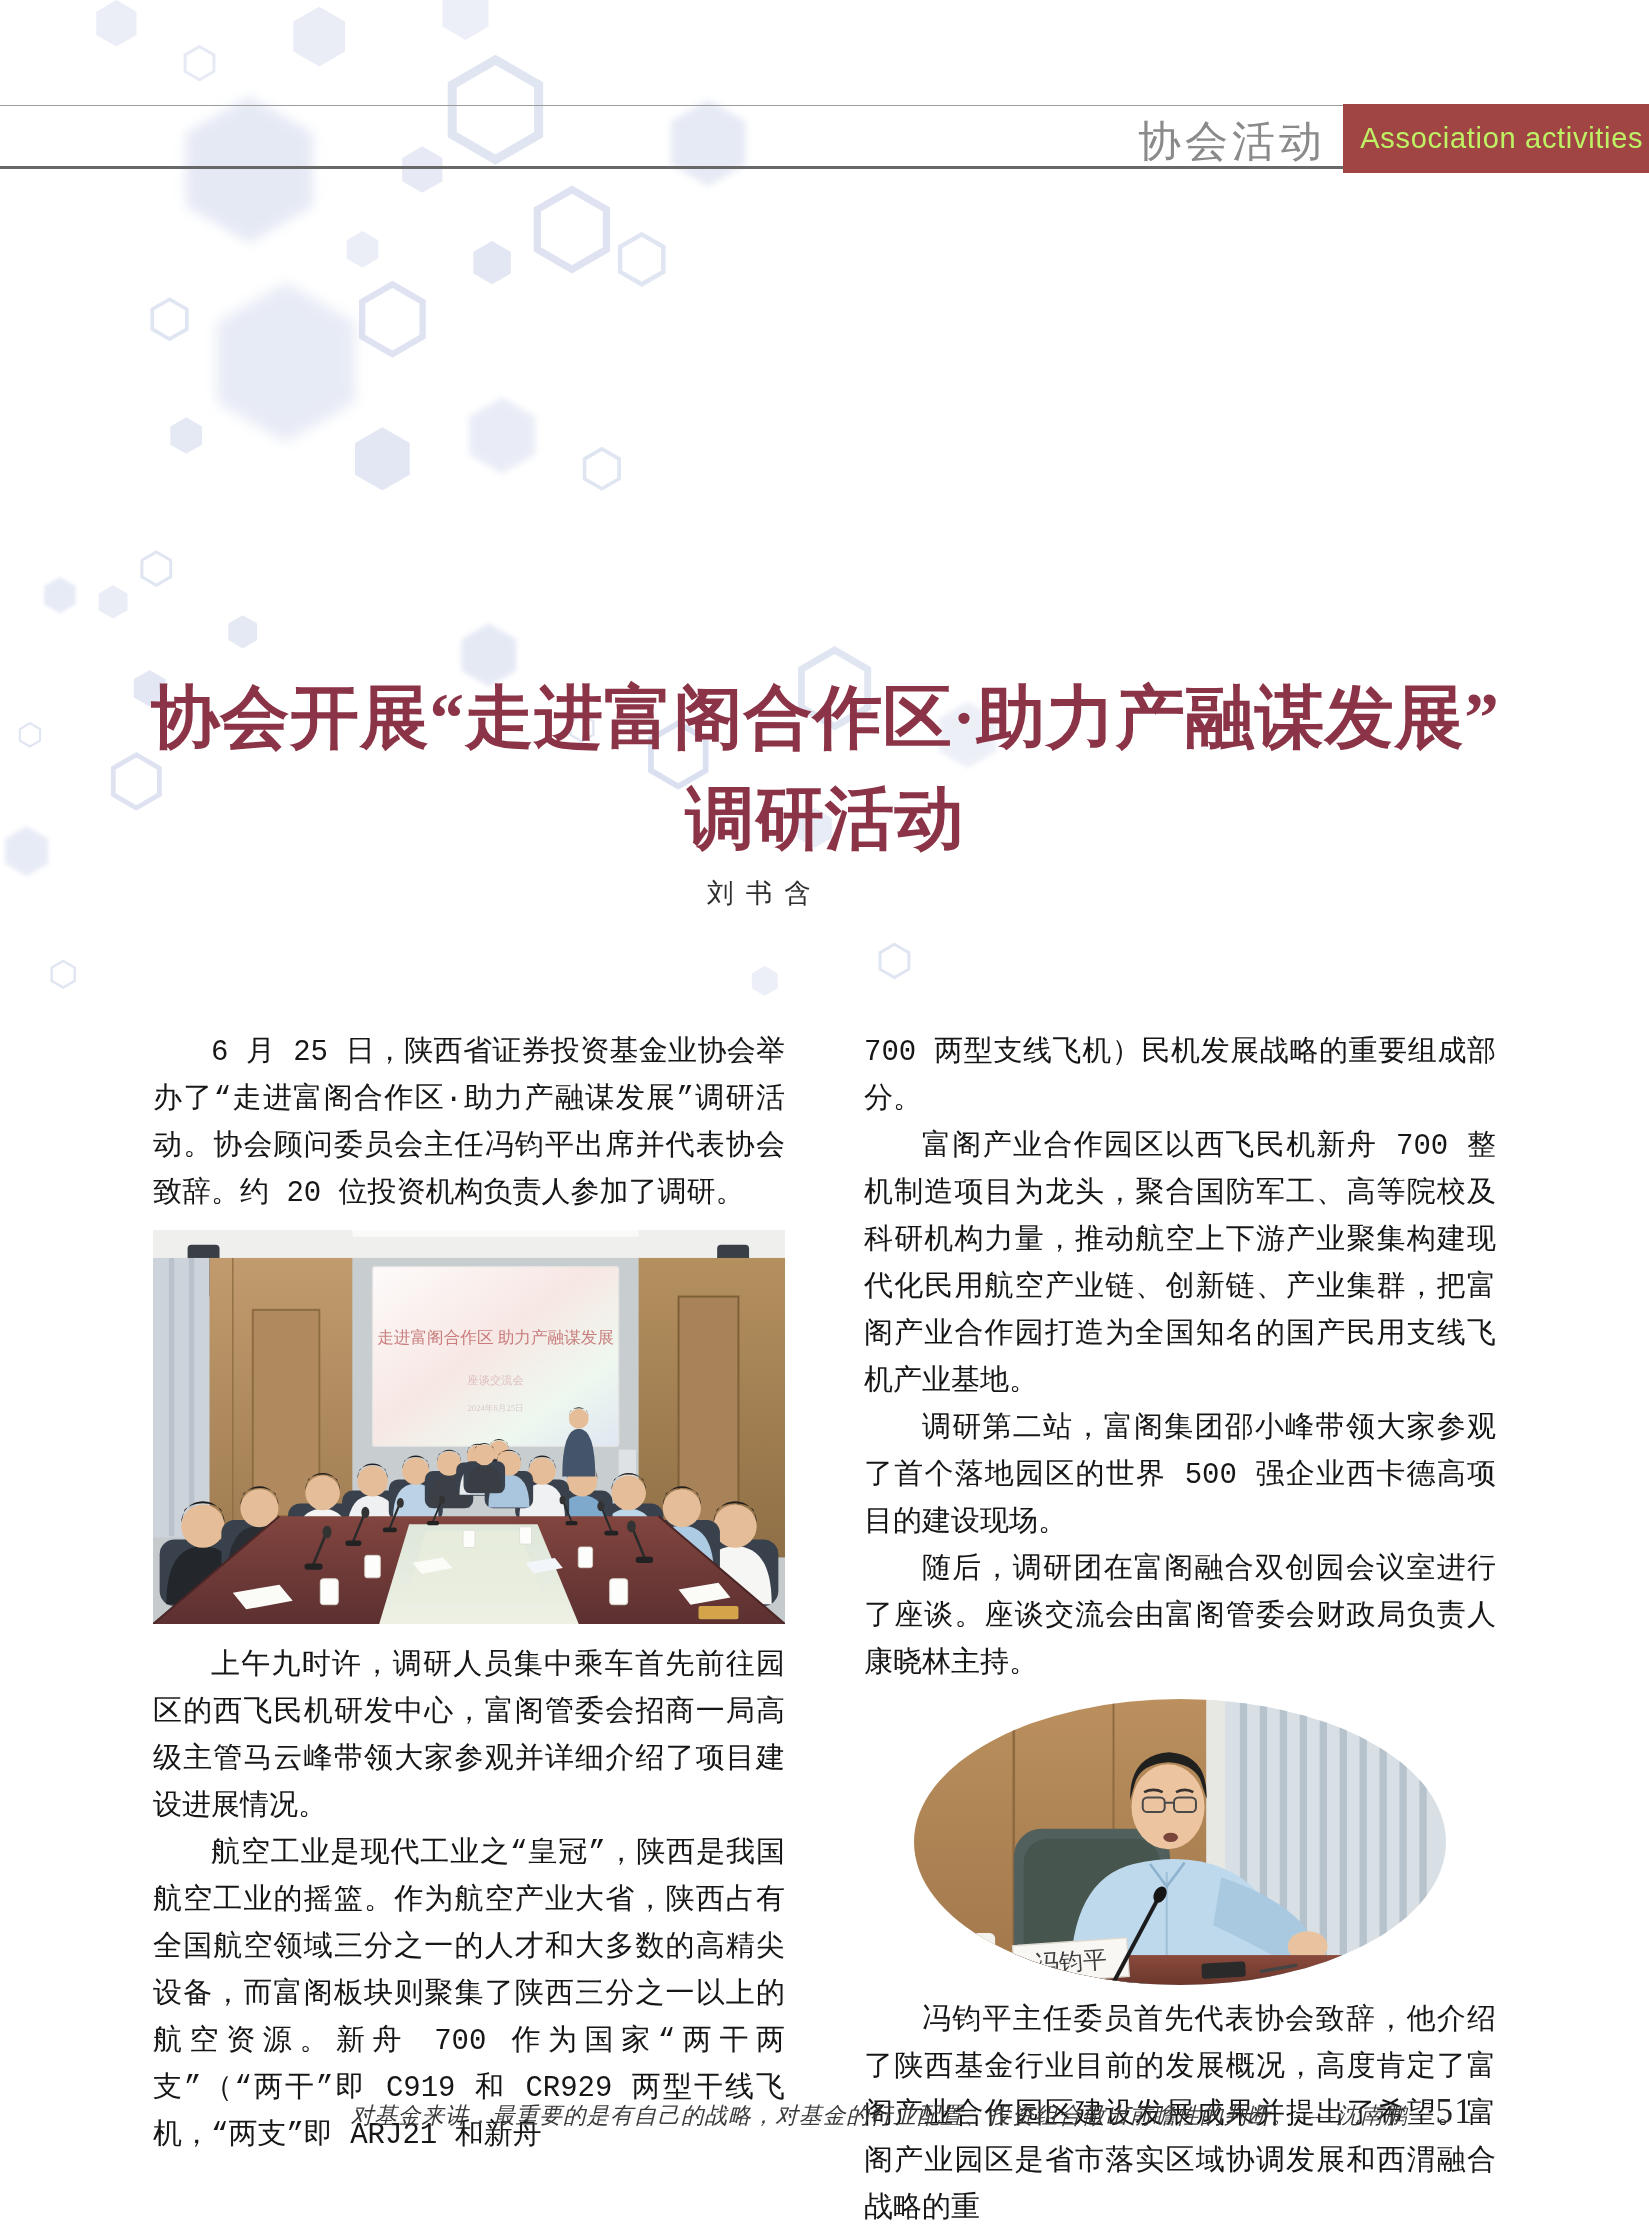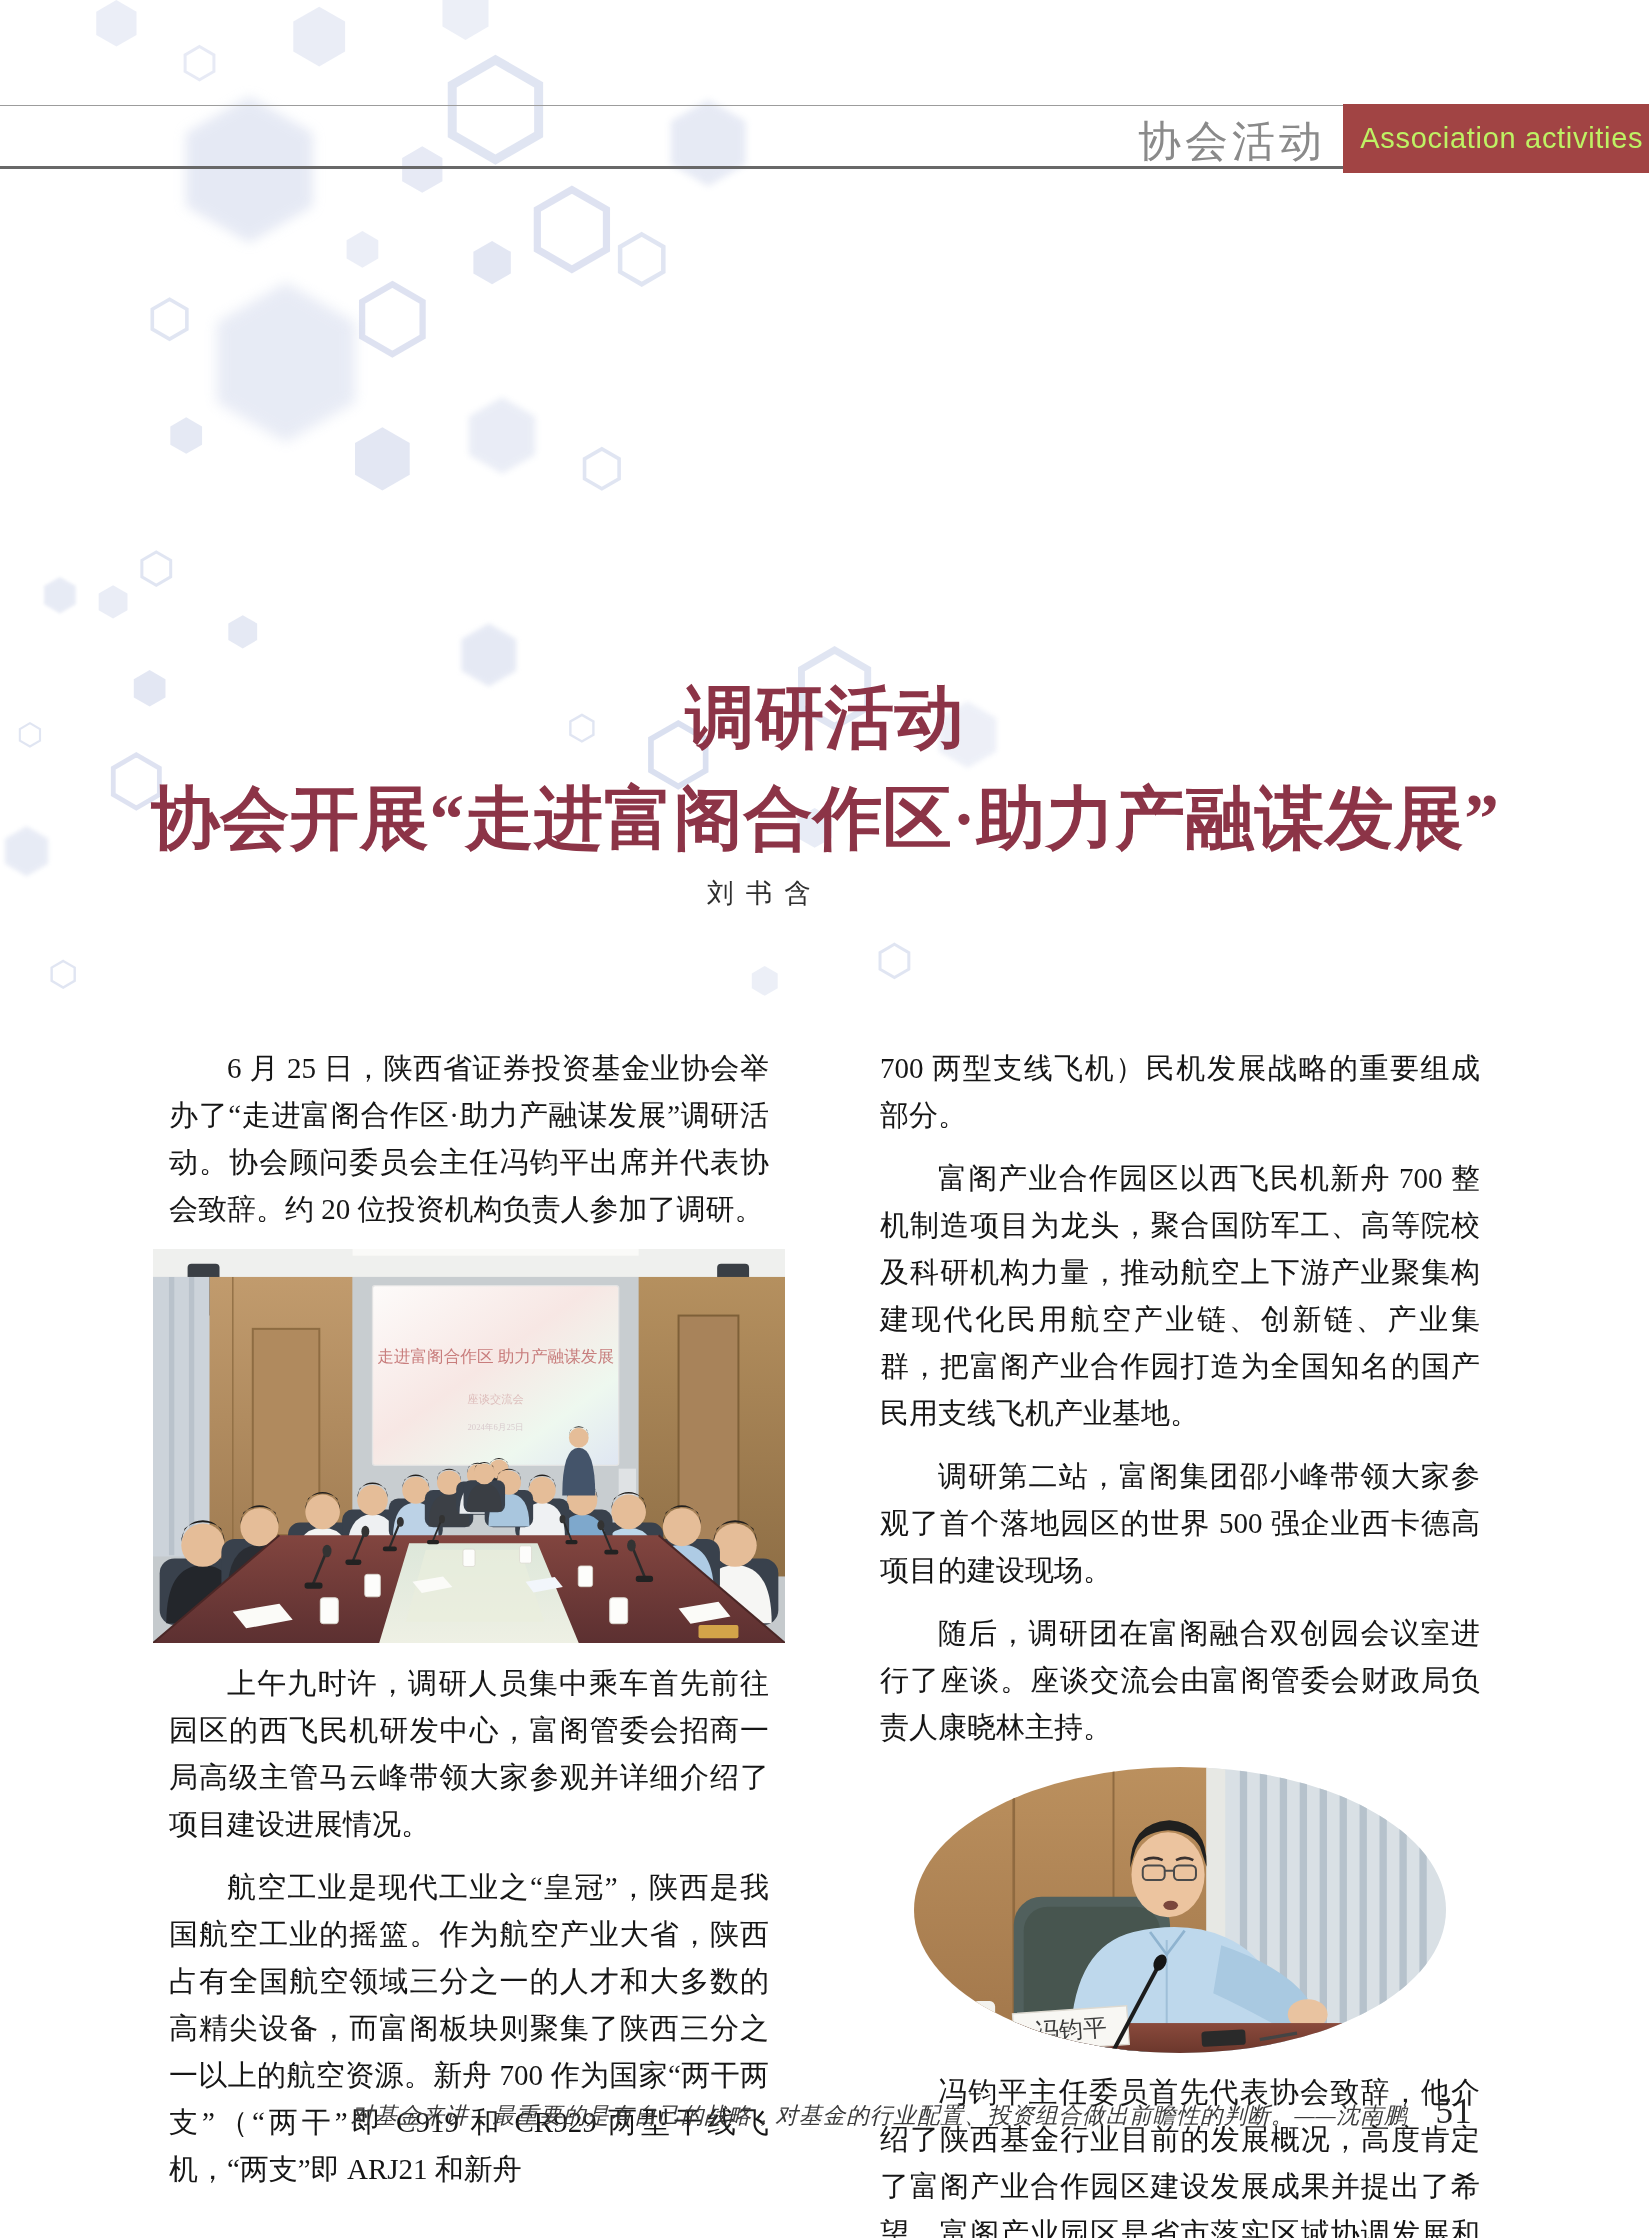--- a/index.html
+++ b/index.html
@@ -16,21 +16,21 @@
   
   .hexes{position:absolute;top:0;left:0;pointer-events:none;}
   
   .title{position:absolute;top:668px;left:0;width:1650px;text-align:center;color:#8c3447;
          font-weight:bold;font-size:69px;line-height:101px;letter-spacing:0.7px;}
   .author{position:absolute;top:875px;left:7px;width:1516px;text-align:center;font-size:26.6px;
           letter-spacing:12px;color:#2e2e2e;}
   
   .col{position:absolute;top:1029px;width:632px;font-size:29px;line-height:47px;
        text-align:justify;color:#161616;}
-  .col p{margin:16px;text-indent:2em;}
+  .col p{margin:0;text-indent:2em;font-family:Liberation Mono, monospace;}
   .col p.noindent{text-indent:0;}
   .col-left{left:153px;}
   .col-right{left:864px;}
   .photo-meeting{width:632px;height:394px;margin:13.3px 0 17.3px 0;display:block;}
   .photo-oval-wrap{width:532px;height:286px;margin:12px auto 12px auto;border-radius:50%;
                    overflow:hidden;display:block;}
   
   .footer{position:absolute;top:2092px;right:177px;display:flex;align-items:baseline;gap:28px;}
   .footer-quote{font-style:italic;font-size:22.6px;color:#3a3a3a;letter-spacing:1px;margin-left:8px;}
   .footer-page{font-size:35px;color:#262626;letter-spacing:1.3px;}
@@ -93,22 +93,22 @@
       <use href="#hx" transform="translate(1345,1445) scale(0.5)" opacity="0.5"></use>
     </g>
   </svg>
 
   <div class="rule-thin"></div>
   <div class="rule-thick"></div>
   <div class="cat-zh">协会活动</div>
   <div class="cat-en">Association activities</div>
 
   <div class="title">
+    <div>协会开展“走进富阁合作区·助力产融谋发展”</div>
     <div>调研活动</div>
-    <div>协会开展“走进富阁合作区·助力产融谋发展”</div>
   </div>
   <div class="author">刘书含</div>
 
   <div class="col col-left">
     <p>6 月 25 日，陕西省证券投资基金业协会举办了“走进富阁合作区·助力产融谋发展”调研活动。协会顾问委员会主任冯钧平出席并代表协会致辞。约 20 位投资机构负责人参加了调研。</p>
 
     <svg class="photo-meeting" viewBox="0 0 950 592" preserveAspectRatio="none" style="font-size:44px">
       <defs>
         <linearGradient id="screenG" x1="0" y1="0" x2="1" y2="1">
           <stop offset="0" stop-color="#fdfbfa"></stop>

